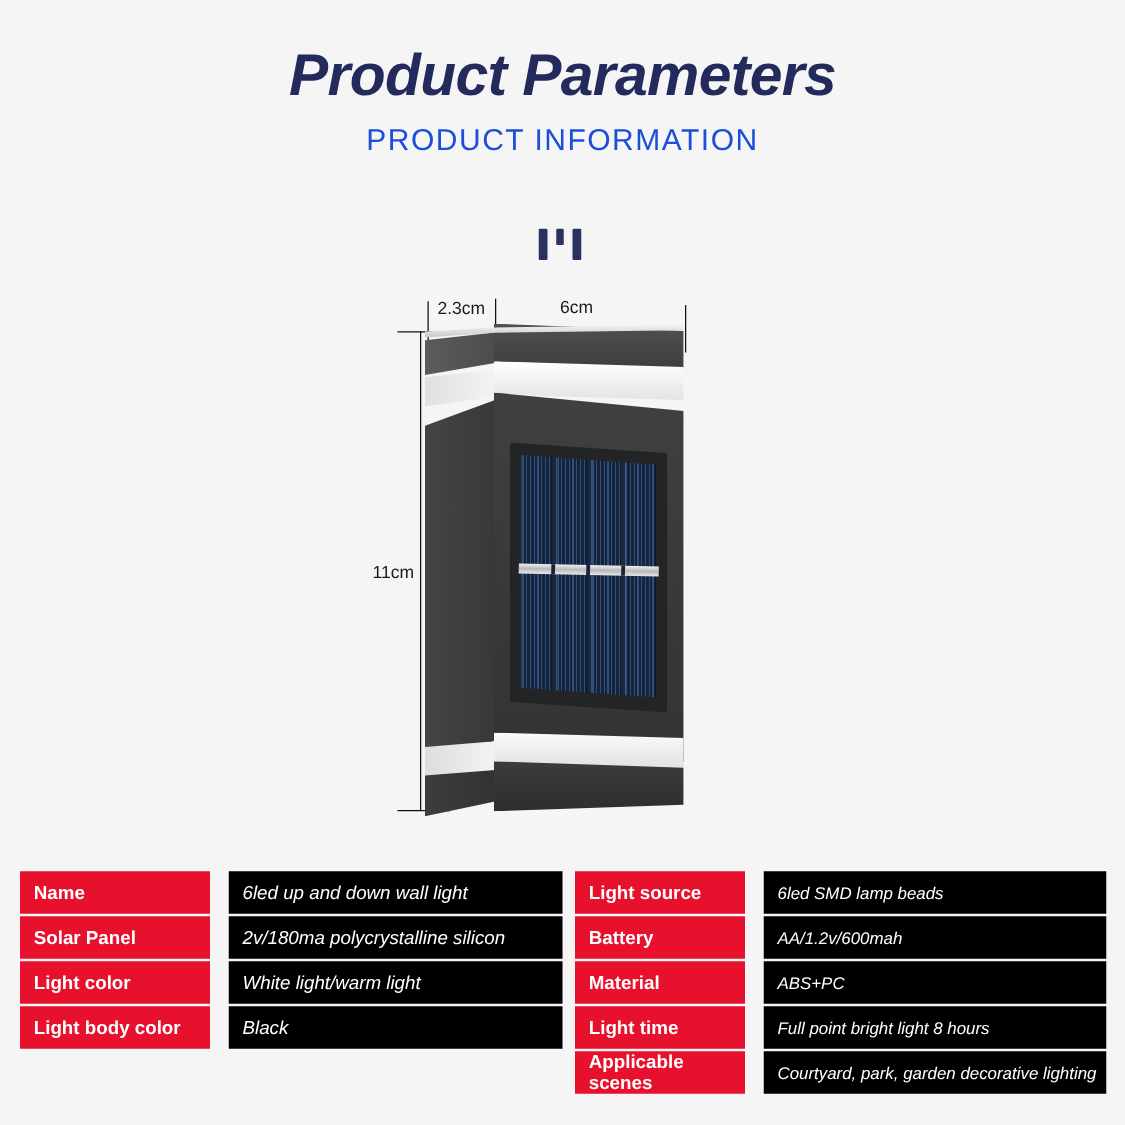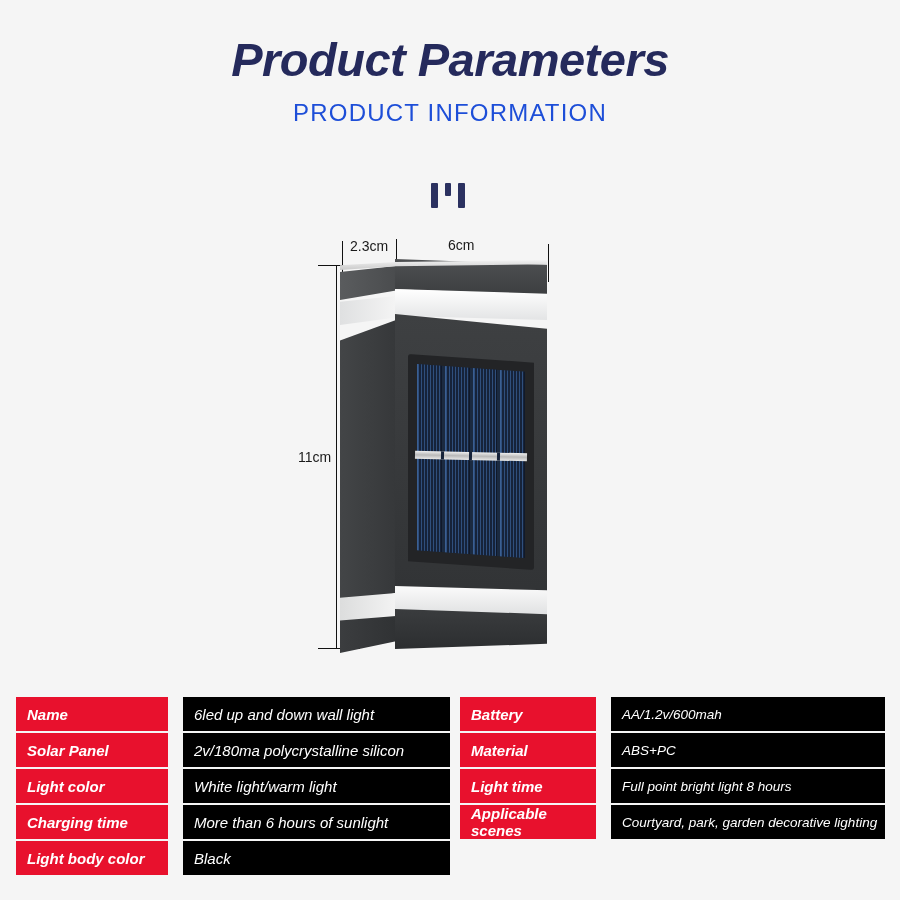--- a/index.html
+++ b/index.html
@@ -196,21 +196,20 @@
   #table-right { left: 460px; top: 697px; width: 425px; }
 
   .spec-row {
     display: flex;
     gap: 3px;
     height: 34px;
   }
   .spec-label {
     background: #e8112d;
     color: #ffffff;
-    font-style: italic;
     font-weight: bold;
     font-size: 15px;
     display: flex;
     align-items: center;
     padding-left: 11px;
     box-sizing: border-box;
   }
   .spec-value {
     background: #000000;
     color: #ffffff;
@@ -300,31 +299,31 @@
     </div>
     <div class="spec-row">
       <div class="spec-label">Solar Panel</div>
       <div class="spec-value">2v/180ma polycrystalline silicon</div>
     </div>
     <div class="spec-row">
       <div class="spec-label">Light color</div>
       <div class="spec-value">White light/warm light</div>
     </div>
     <div class="spec-row">
-      <div class="spec-label">Charging time</div>
-      <div class="spec-value">More than 6 hours of sunlight</div>
-    </div>
-    <div class="spec-row">
       <div class="spec-label">Light body color</div>
       <div class="spec-value">Black</div>
     </div>
   </div>
 
   <div class="spec-table" id="table-right">
     <div class="spec-row">
+      <div class="spec-label">Light source</div>
+      <div class="spec-value">6led SMD lamp beads</div>
+    </div>
+    <div class="spec-row">
       <div class="spec-label">Battery</div>
       <div class="spec-value">AA/1.2v/600mah</div>
     </div>
     <div class="spec-row">
       <div class="spec-label">Material</div>
       <div class="spec-value">ABS+PC</div>
     </div>
     <div class="spec-row">
       <div class="spec-label">Light time</div>
       <div class="spec-value">Full point bright light 8 hours</div>

